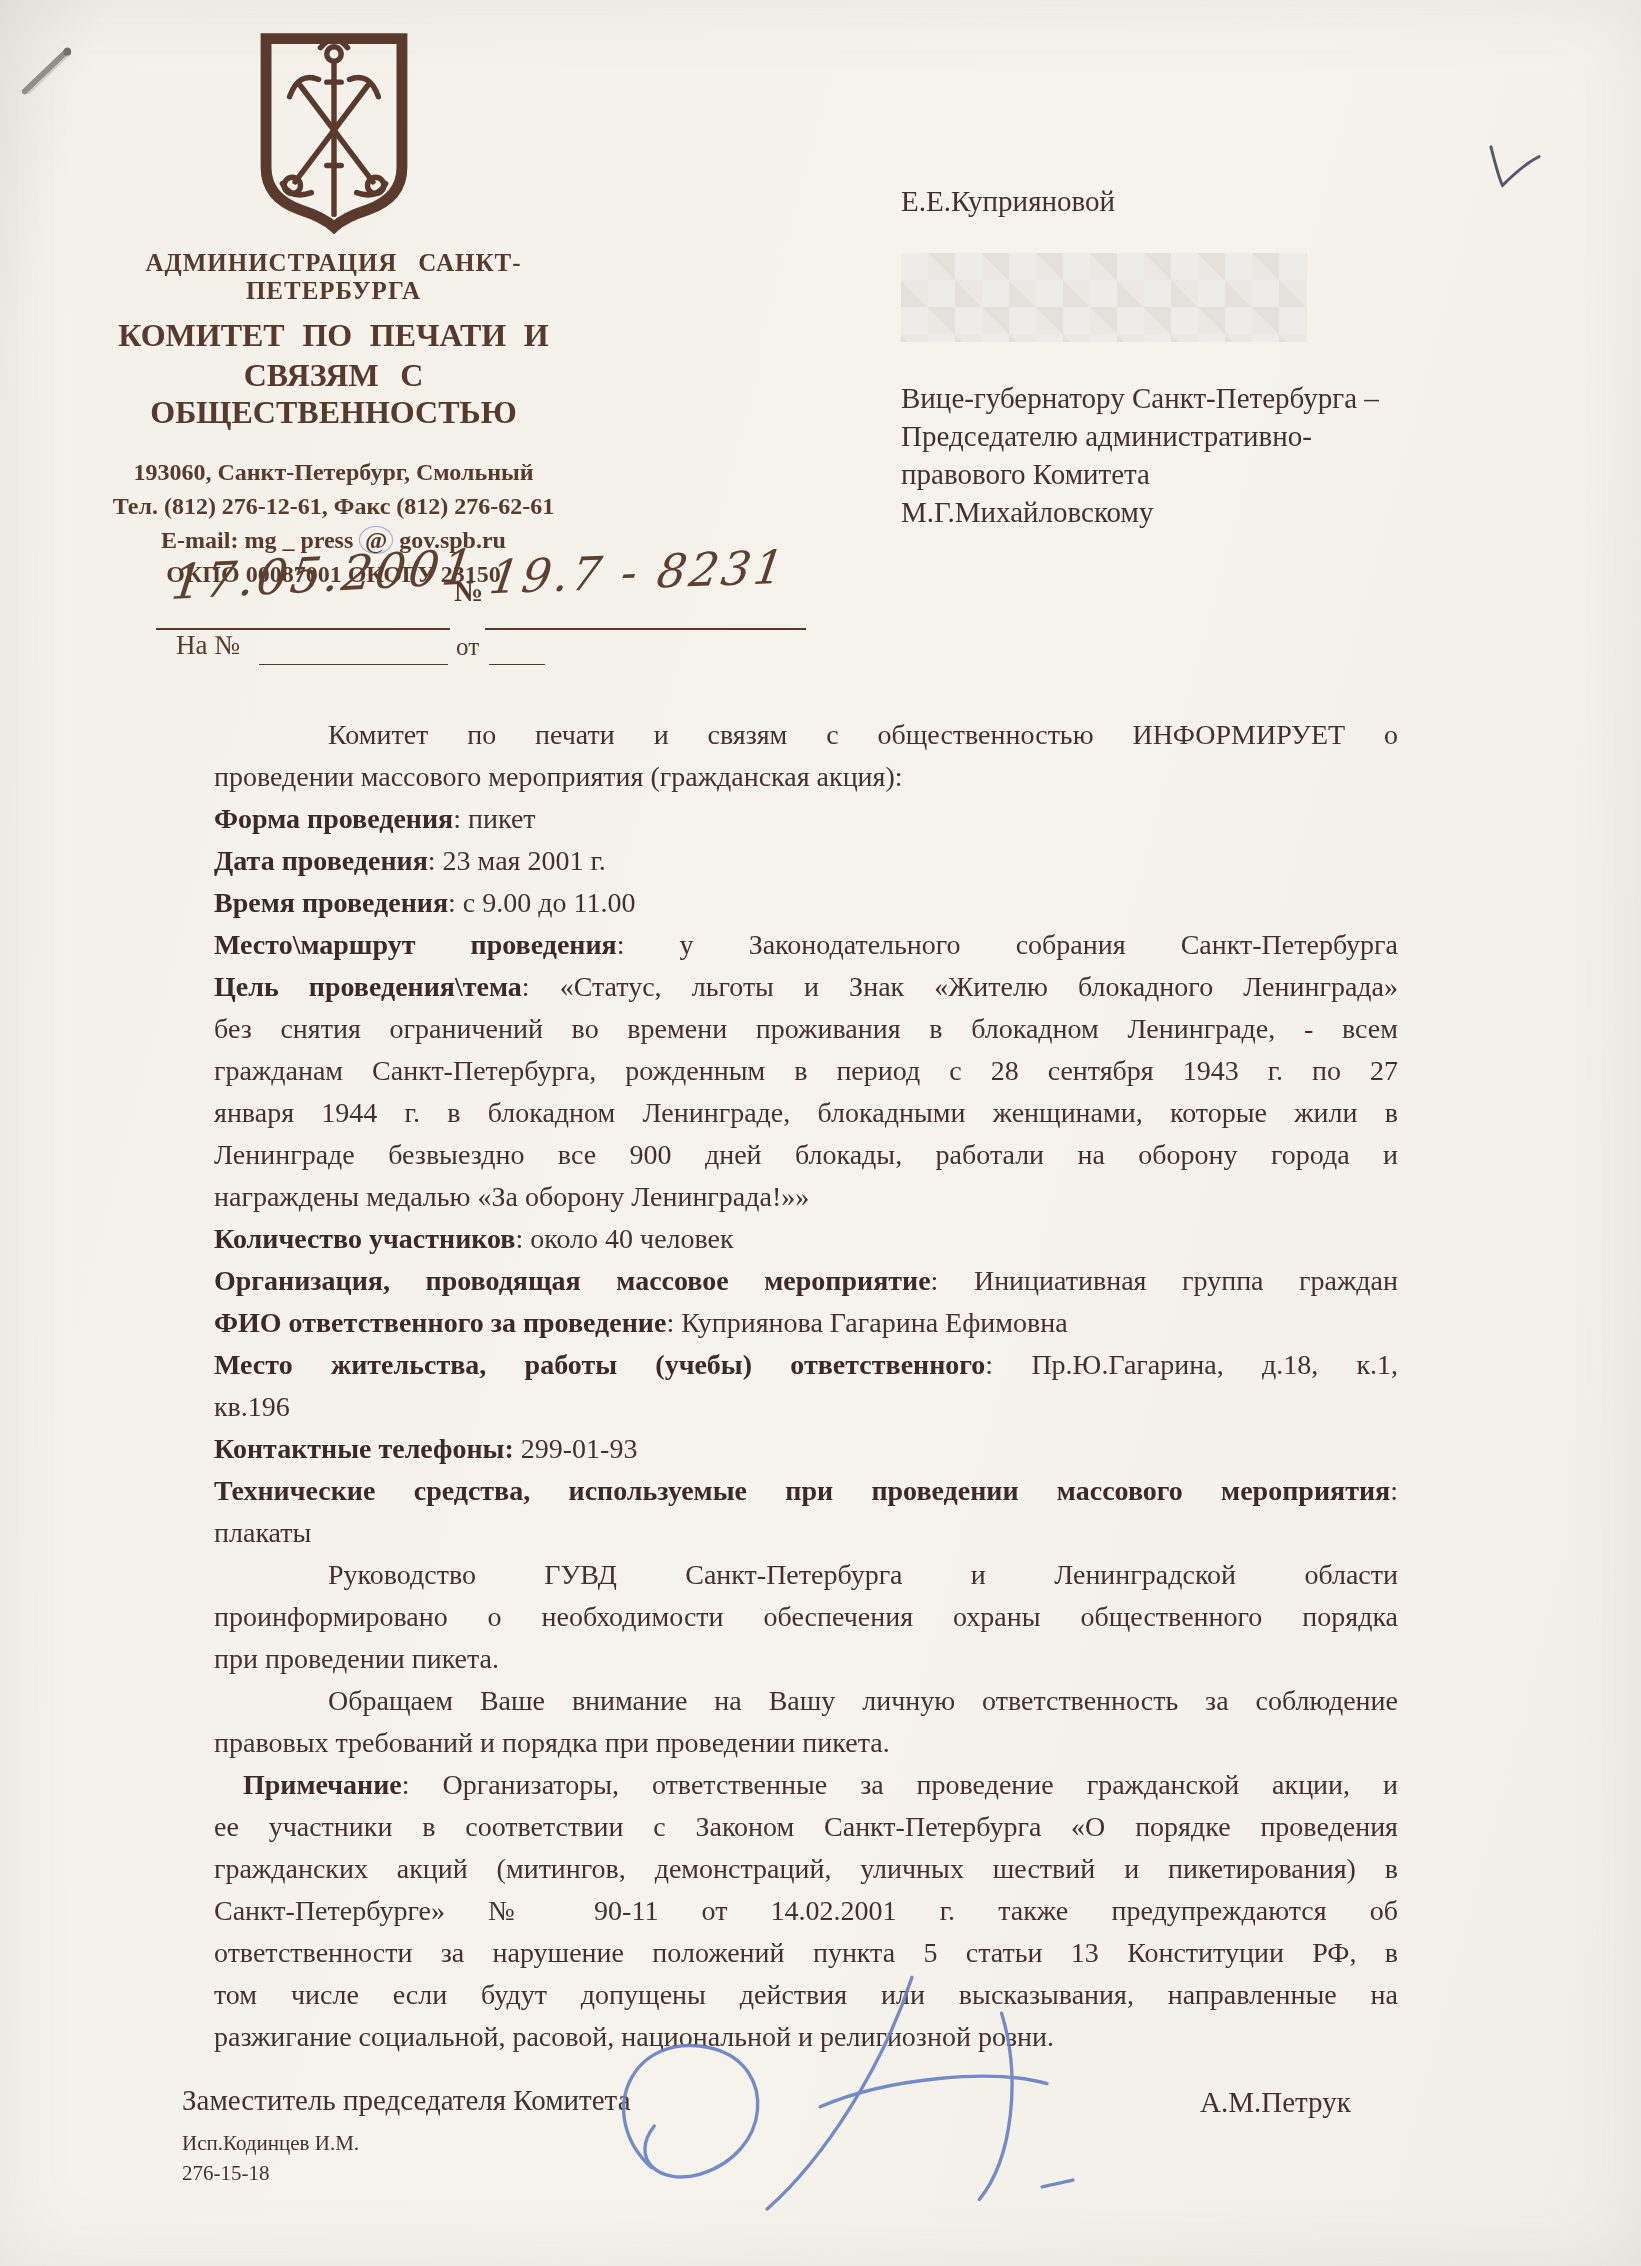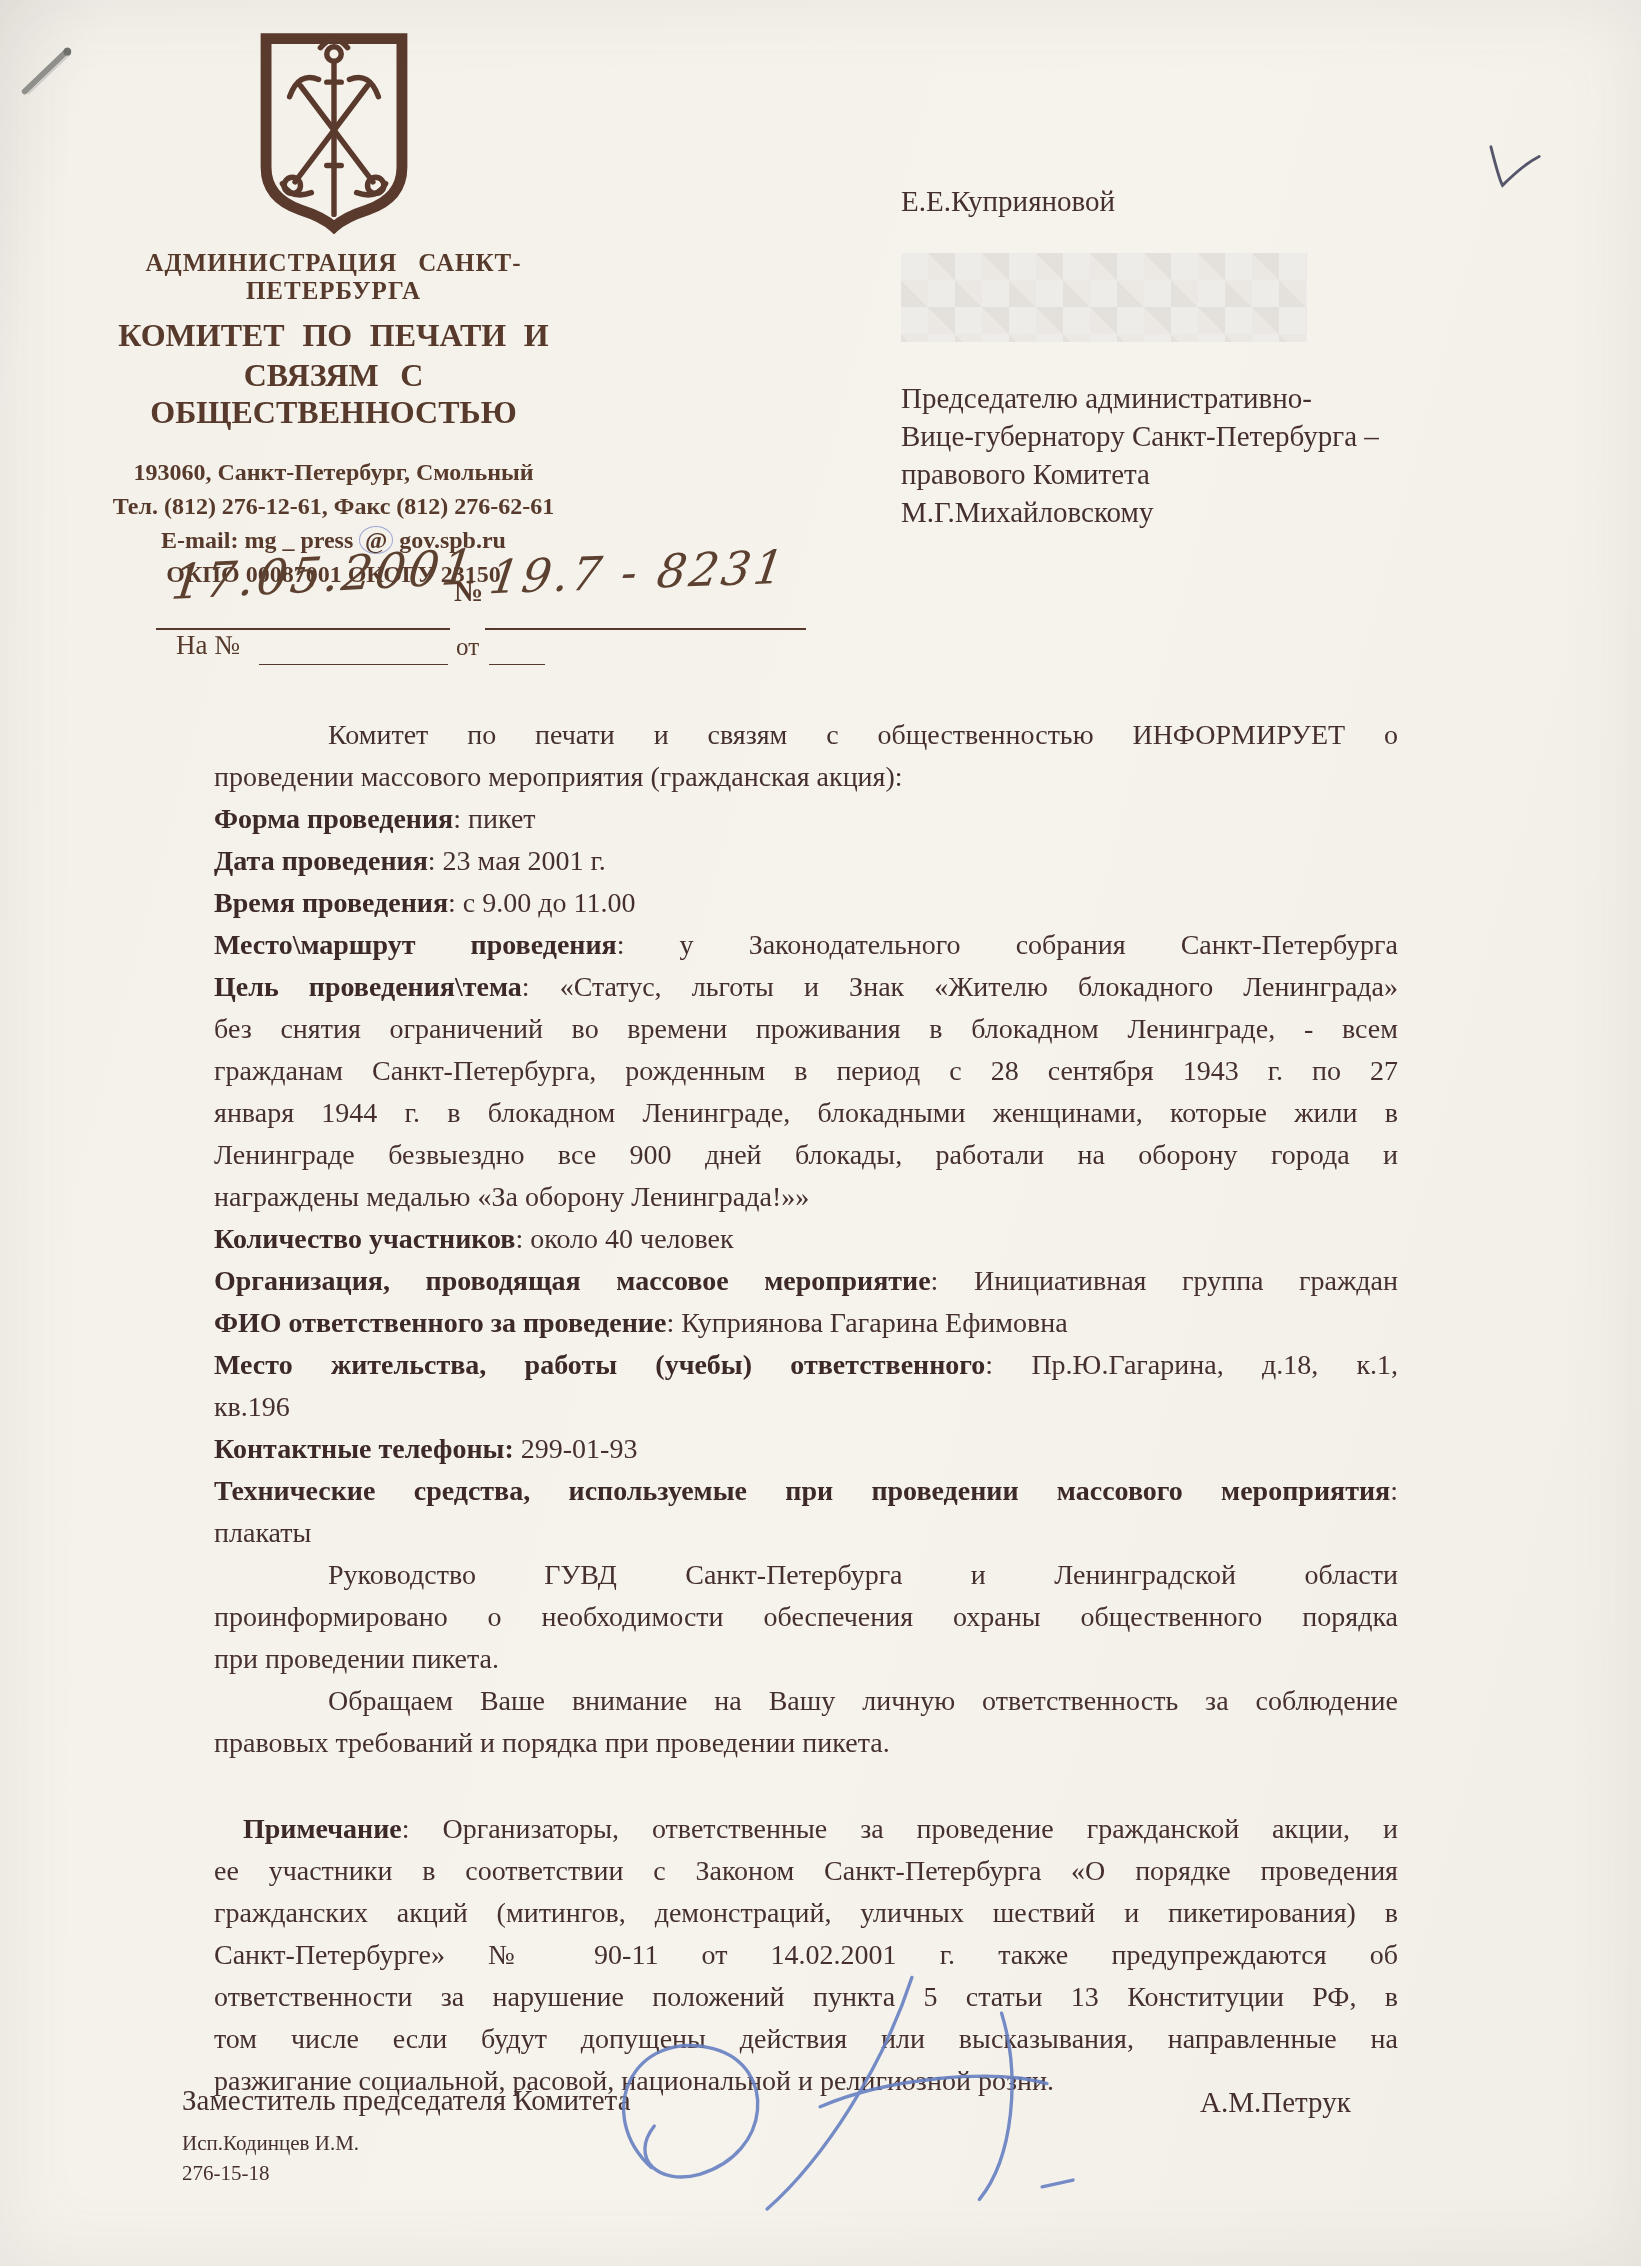--- a/index.html
+++ b/index.html
@@ -44,21 +44,21 @@
     opacity:.85;
   }
   .addr-lines{margin-top:37px;font-size:29px;line-height:38px;}
   
   .body-text{position:absolute;left:214px;top:714px;width:1184px;}
   .bl{font-size:28px;line-height:42px;}
   .bl .b{font-weight:bold;color:#3d2a28;}
   .j{text-align:justify;text-align-last:justify;}
   .ind1{text-indent:114px;}
   .ind2{text-indent:29px;}
-  .gap{margin-top:44px;}
+  .gap{}
   
   .sig-pos{left:182px;top:2084px;font-size:29px;}
   .sig-exec{left:182px;top:2131px;font-size:21px;}
   .sig-phone{left:182px;top:2161px;font-size:21px;}
   .sig-name{left:1200px;top:2086px;font-size:29px;}
   .sig-svg{left:579px;top:1960px;}
   .check-svg{left:1485px;top:141px;}
   .staple-svg{left:17.4px;top:41px;}
 </style>
 </head>
@@ -112,22 +112,22 @@
   <div class="abs uline u2"></div>
   <div class="abs ref-na">На №</div>
   <div class="abs uline u3"></div>
   <div class="abs ref-ot">от</div>
   <div class="abs uline u4"></div>
 
   <div class="addressee">
     <div class="addr-name">Е.Е.Куприяновой</div>
     <div class="redaction"></div>
     <div class="addr-lines">
+      <div>Вице-губернатору Санкт-Петербурга –</div>
       <div>Председателю административно-</div>
-      <div>Вице-губернатору Санкт-Петербурга –</div>
       <div>правового Комитета</div>
       <div>М.Г.Михайловскому</div>
     </div>
   </div>
 
   <div class="body-text">
       <div class="bl j ind1"><span>Комитет по печати и связям с общественностью ИНФОРМИРУЕТ о</span></div>
       <div class="bl"><span>проведении массового мероприятия (гражданская акция):</span></div>
       <div class="bl"><span class="b">Форма проведения</span><span>: пикет</span></div>
       <div class="bl"><span class="b">Дата проведения</span><span>: 23 мая 2001 г.</span></div>

